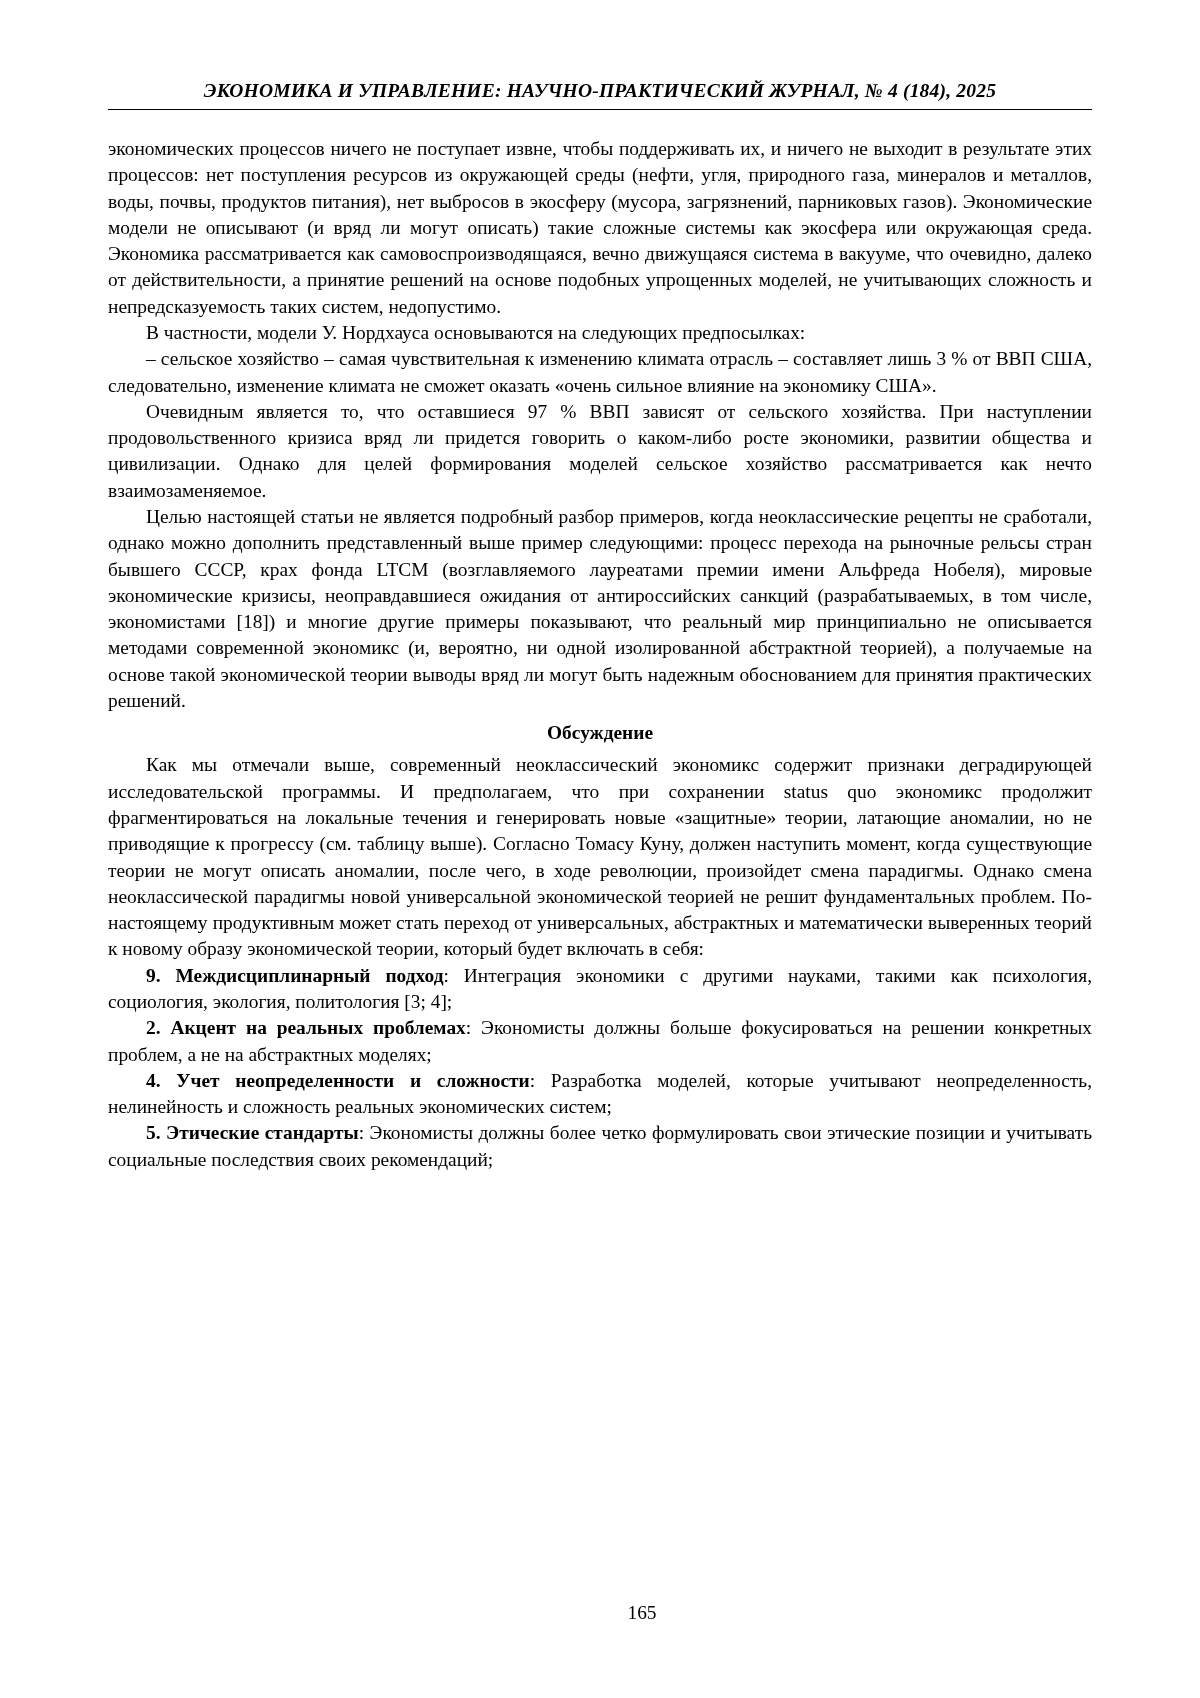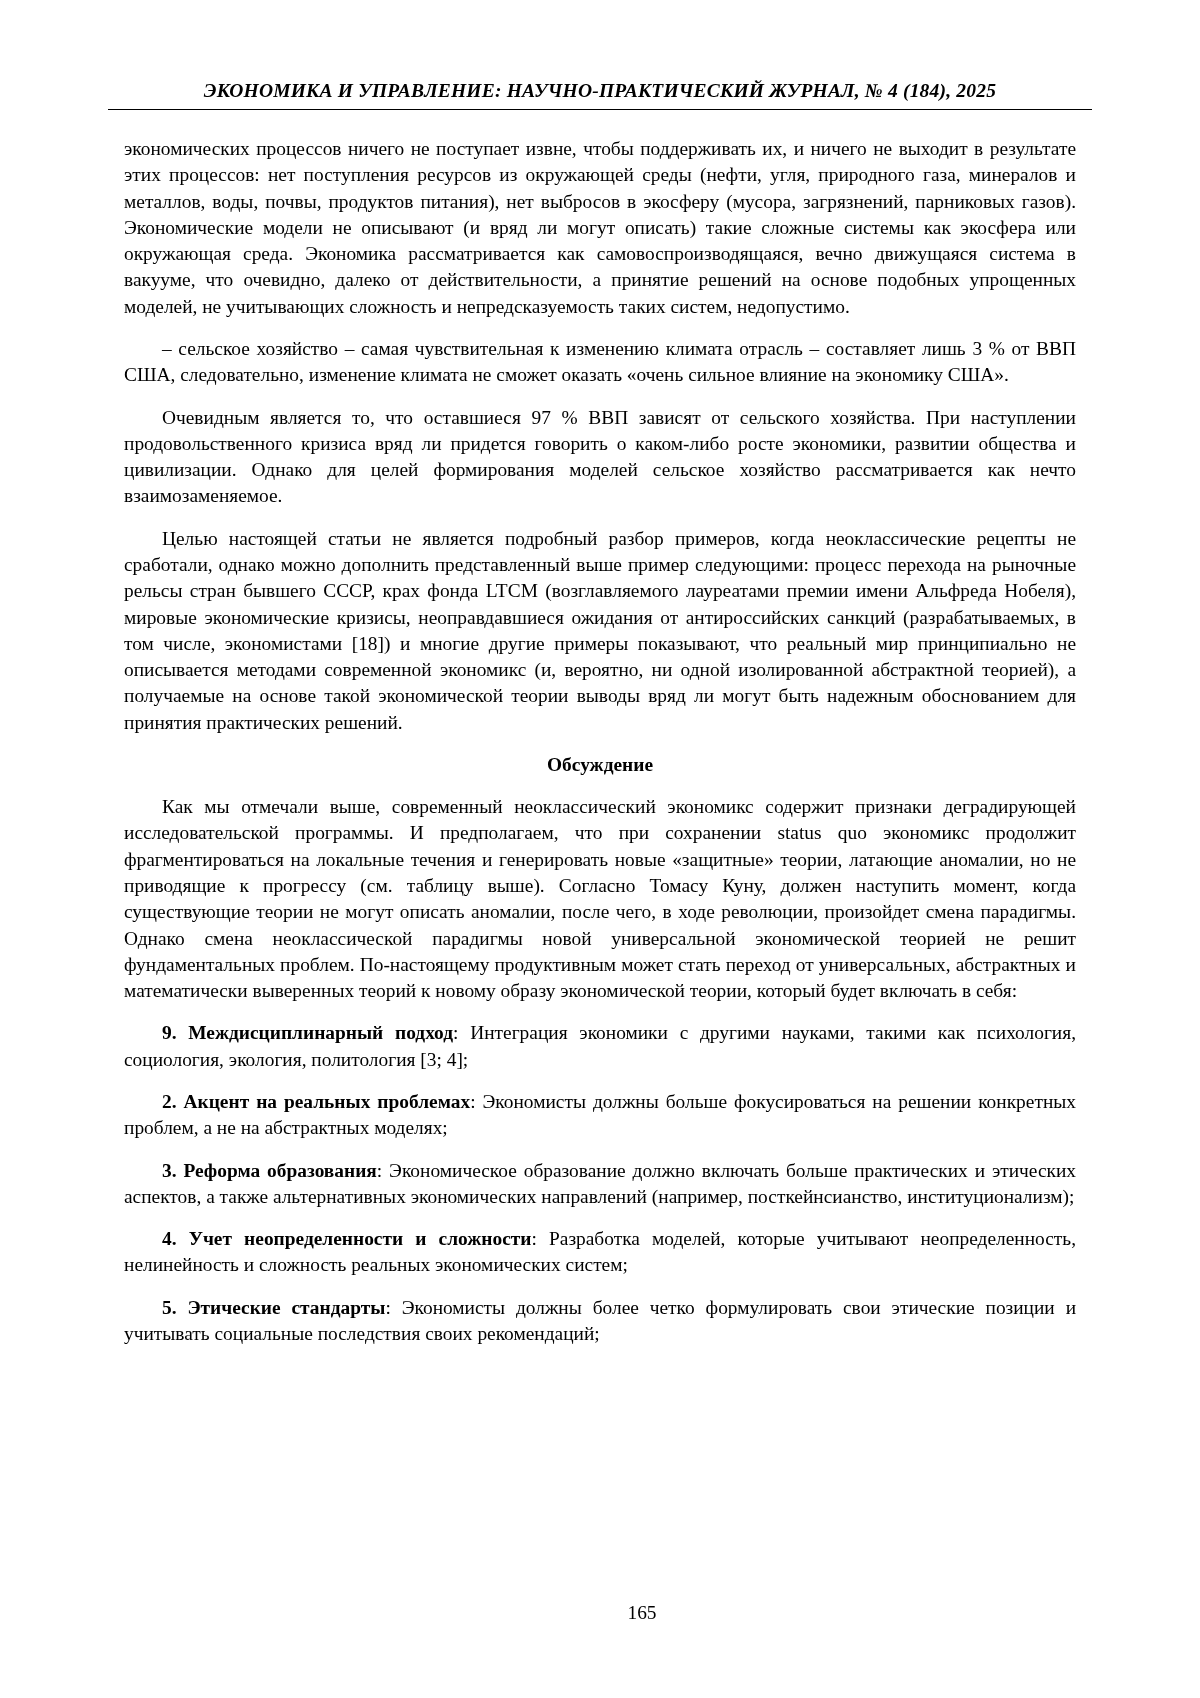--- a/index.html
+++ b/index.html
@@ -34,33 +34,33 @@
     white-space: nowrap;
   }
   .body-text {
     font-size: 19.4px;
     line-height: 1.355;
     text-align: justify;
     text-justify: inter-word;
     hyphens: manual;
   }
   .body-text p {
-    margin: 16px;
+    margin: 0;
   }
   .indent {
     text-indent: 38px;
   }
   .noindent {
     text-indent: 0;
   }
   .section-heading {
     text-align: center;
     font-weight: bold;
     font-size: 19.4px;
-    margin: 14px 0 6px 0;
+    margin: 6px 0 6px 0;
   }
   .page-number {
     position: absolute;
     bottom: 74px;
     left: 0;
     width: 1200px;
     text-align: center;
     font-size: 19.4px;
     margin-left: 42px;
   }
@@ -69,31 +69,31 @@
 </head>
 <body>
 
 <div class="page">
 
   <div class="running-head">ЭКОНОМИКА И УПРАВЛЕНИЕ: НАУЧНО-ПРАКТИЧЕСКИЙ ЖУРНАЛ, № 4 (184), 2025</div>
 
   <div class="body-text">
 
     <p class="noindent">экономических процессов ничего не поступает извне, чтобы поддерживать их, и ничего не выходит в результате этих процессов: нет поступления ресурсов из окружающей среды (нефти, угля, природного газа, минералов и металлов, воды, почвы, продуктов питания), нет выбросов в экосферу (мусора, загрязнений, парниковых газов). Экономические модели не описывают (и вряд ли могут описать) такие сложные системы как экосфера или окружающая среда. Экономика рассматривается как самовоспроизводящаяся, вечно движущаяся система в вакууме, что очевидно, далеко от действительности, а принятие решений на основе подобных упрощенных моделей, не учитывающих сложность и непредсказуемость таких систем, недопустимо.</p>
+    <p class="indent">В частности, модели У. Нордхауса основываются на следующих предпосылках:</p>
     <p class="indent">– сельское хозяйство – самая чувствительная к изменению климата отрасль – составляет лишь 3 % от ВВП США, следовательно, изменение климата не сможет оказать «очень сильное влияние на экономику США».</p>
     <p class="indent">Очевидным является то, что оставшиеся 97 % ВВП зависят от сельского хозяйства. При наступлении продовольственного кризиса вряд ли придется говорить о каком-либо росте экономики, развитии общества и цивилизации. Однако для целей формирования моделей сельское хозяйство рассматривается как нечто взаимозаменяемое.</p>
     <p class="indent">Целью настоящей статьи не является подробный разбор примеров, когда неоклассические рецепты не сработали, однако можно дополнить представленный выше пример следующими: процесс перехода на рыночные рельсы стран бывшего СССР, крах фонда LTCM (возглавляемого лауреатами премии имени Альфреда Нобеля), мировые экономические кризисы, неоправдавшиеся ожидания от антироссийских санкций (разрабатываемых, в том числе, экономистами [18]) и многие другие примеры показывают, что реальный мир принципиально не описывается методами современной экономикс (и, вероятно, ни одной изолированной абстрактной теорией), а получаемые на основе такой экономической теории выводы вряд ли могут быть надежным обоснованием для принятия практических решений.</p>
 
     <div class="section-heading">Обсуждение</div>
 
     <p class="indent">Как мы отмечали выше, современный неоклассический экономикс содержит признаки деградирующей исследовательской программы. И предполагаем, что при сохранении status quo экономикс продолжит фрагментироваться на локальные течения и генерировать новые «защитные» теории, латающие аномалии, но не приводящие к прогрессу (см. таблицу выше). Согласно Томасу Куну, должен наступить момент, когда существующие теории не могут описать аномалии, после чего, в ходе революции, произойдет смена парадигмы. Однако смена неоклассической парадигмы новой универсальной экономической теорией не решит фундаментальных проблем. По-настоящему продуктивным может стать переход от универсальных, абстрактных и математически выверенных теорий к новому образу экономической теории, который будет включать в себя:</p>
 
     <p class="indent"><b>9. Междисциплинарный подход</b><span>: Интеграция экономики с другими науками, такими как психология, социология, экология, политология [3; 4];</span></p>
     <p class="indent"><b>2. Акцент на реальных проблемах</b><span>: Экономисты должны больше фокусироваться на решении конкретных проблем, а не на абстрактных моделях;</span></p>
-    <p class="indent"><b>3. Реформа образования</b><span>: Экономическое образование должно включать больше практических и этических аспектов, а также альтернативных экономических направлений (например, посткейнсианство, институционализм);</span></p>
     <p class="indent"><b>4. Учет неопределенности и сложности</b><span>: Разработка моделей, которые учитывают неопределенность, нелинейность и сложность реальных экономических систем;</span></p>
     <p class="indent"><b>5. Этические стандарты</b><span>: Экономисты должны более четко формулировать свои этические позиции и учитывать социальные последствия своих рекомендаций;</span></p>
 
   </div>
 
   <div class="page-number">165</div>
 
 </div>
 
 </body></html>

